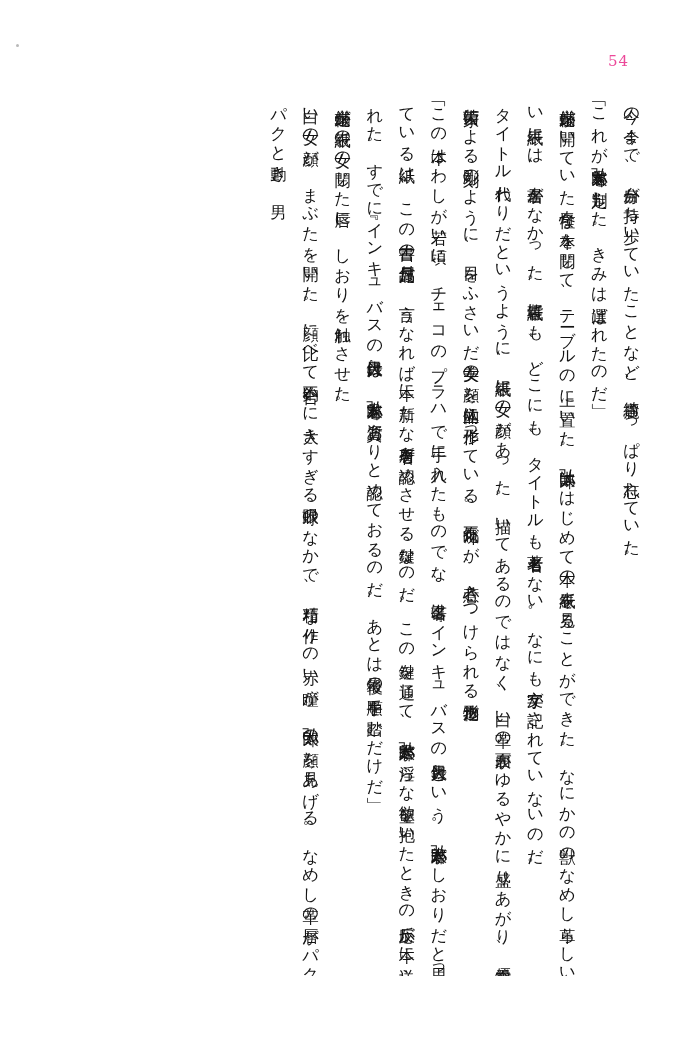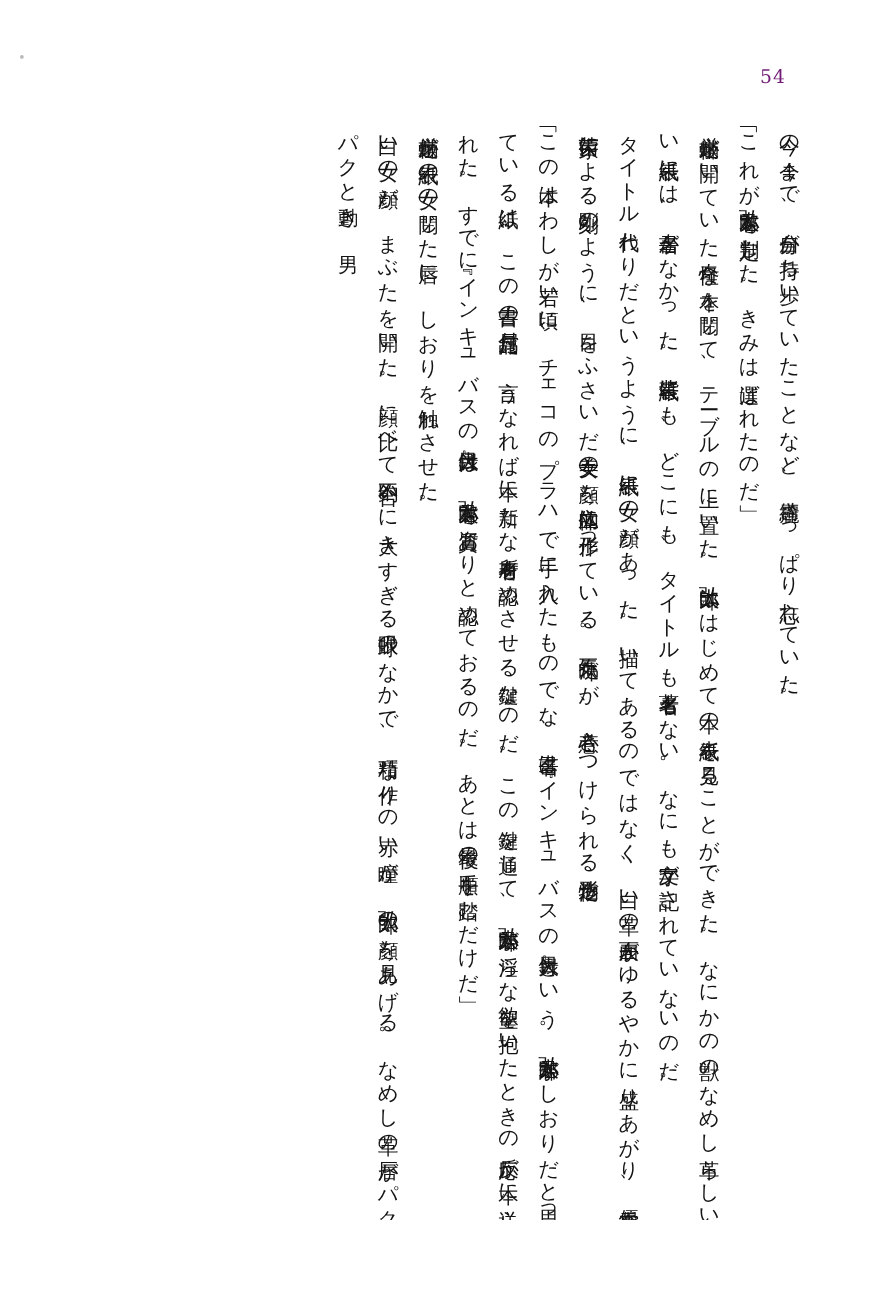--- a/index.html
+++ b/index.html
@@ -15,21 +15,21 @@
     overflow: hidden;
     font-family: "DejaVu Serif", "Liberation Serif", serif;
     color: #141414;
   }
   .page-number {
     position: absolute;
     top: 52px;
     right: 66px;
     font-size: 15px;
     letter-spacing: 1px;
-    color: #701a75;
+    color: #ec4899;
     font-family: "DejaVu Serif", "Liberation Serif", serif;
   }
   .body-text {
     position: absolute;
     top: 96px;
     right: 48px;
     left: 48px;
     height: 880px;
     writing-mode: vertical-rl;
     text-orientation: upright;

